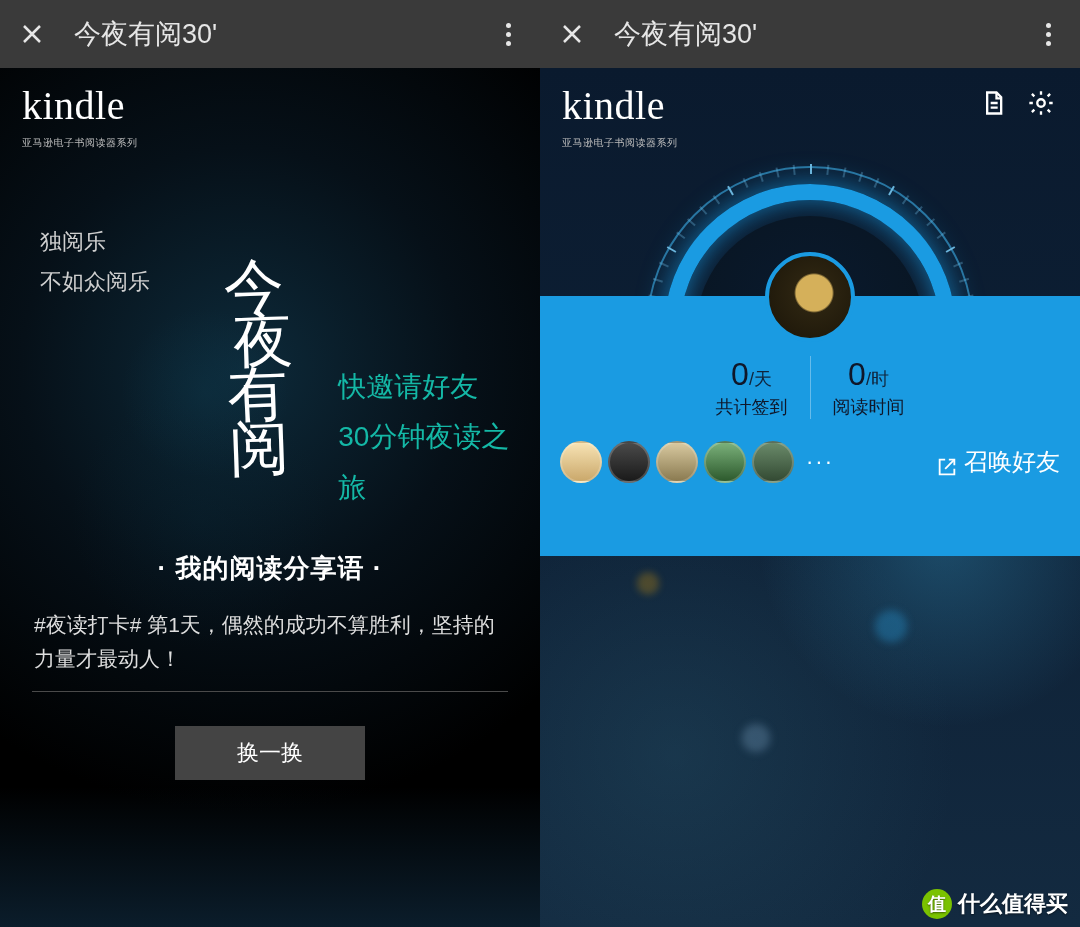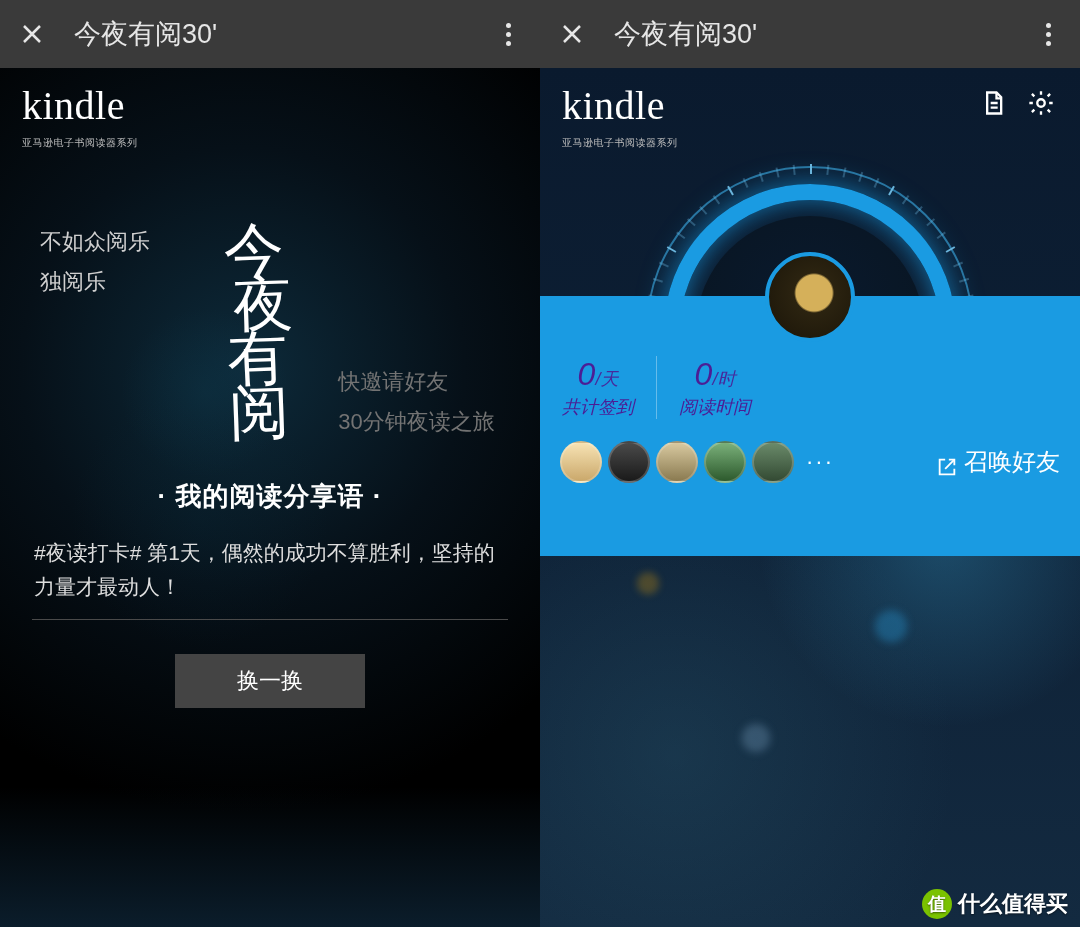--- a/index.html
+++ b/index.html
@@ -56,21 +56,21 @@
 .hero { display:flex; padding: 72px 30px 0 40px; }
 .hero-left { color:#cfcfcf; font-size:22px; line-height:1.8; width:150px; }
 .hero-mid { width:180px; display:flex; align-items:center; justify-content:center; position:relative;}
 .callig {
   color:#fff; font-size:60px; line-height:0.9;
   font-family: "STKaiti","KaiTi","BiauKai",serif;
   transform: rotate(-2deg);
   text-align:center;
   white-space:pre;
 }
-.hero-right { color:#737373; font-size:22px; line-height:1.8; margin-top:140px; width:190px;}
+.hero-right { color:#14b8a6; font-size:28px; line-height:1.8; margin-top:140px; width:190px;}
 .share-title {
   text-align:center; color:#fff; font-size:26px; font-weight:600; margin-top:38px;
   letter-spacing:1px;
 }
 .share-title::before, .share-title::after { content:" · "; color:#fff; }
 .share-body {
   color:#dedede; font-size:21px; line-height:1.6; padding: 22px 34px 10px; text-align:left;
 }
 .uline { border-bottom:1px solid #4a4a4a; margin: 6px 32px 0; }
 .swap-btn {
@@ -121,21 +121,21 @@
 .lower {
   position:absolute; left:0; right:0; bottom:0; height:260px;
   background:#1a9be2;
 }
 .avatar-main{
   position:absolute; left:50%; top:-44px; transform:translateX(-50%);
   width:90px; height:90px; border-radius:50%;
   background: radial-gradient(circle at 55% 45%, #d5b05a 0 18px, #2b2310 20px, #1a1408 100%);
   border:4px solid #1a9be2;
 }
-.stats{ display:flex; color:#4c1d95; padding-top:60px; font-style:italic;}
+.stats{ display:flex; color:#0f172a; padding-top:60px; justify-content:center;}
 .stat{ text-align:center; padding: 0 22px;}
 .stat + .stat{ border-left:1px solid #ffffff55;}
 .sval{ font-size:32px; font-weight:400;}
 .sunit{ font-size:18px; opacity:.9;}
 .slab{ font-size:18px; margin-top:2px;}
 .friends{ display:flex; align-items:center; padding: 22px 20px 0;}
 .fav{ width:42px; height:42px; border-radius:50%; margin-right:6px;
   background: #e8d9b8; border:2px solid #fff3;}
 .fav.f1{ background: linear-gradient(#f7e3b4,#caa86b);}
 .fav.f2{ background: linear-gradient(#4a4a4a,#1a1a1a);}
@@ -174,22 +174,22 @@
   <div class="bg bokeh"></div>
   <div class="left-content">
     <div class="khead">
       <div class="klogo">
         <span class="kword">kindle</span>
         <span class="ksub">亚马逊电子书阅读器系列</span>
       </div>
     </div>
     <div class="hero">
       <div class="hero-left">
+        <div>独阅乐</div>
         <div>不如众阅乐</div>
-        <div>独阅乐</div>
       </div>
       <div class="hero-mid">
         <div class="callig">今
  夜
 有
 阅</div>
       </div>
       <div class="hero-right">
         <div>快邀请好友</div>
         <div>30分钟夜读之旅</div>

